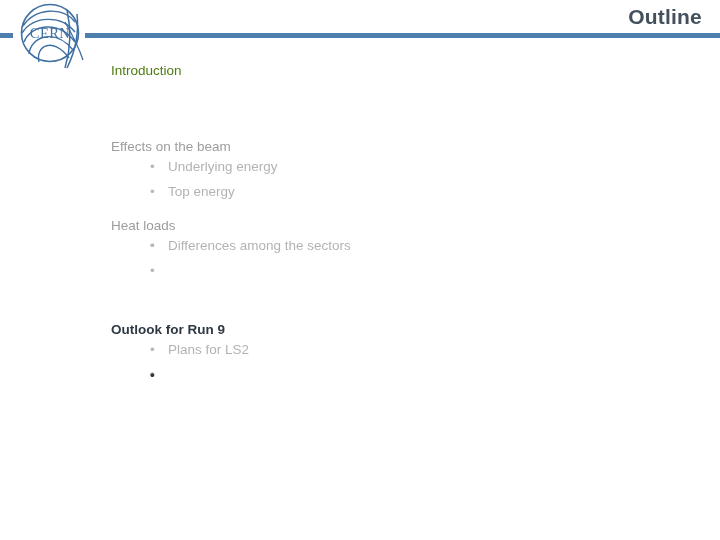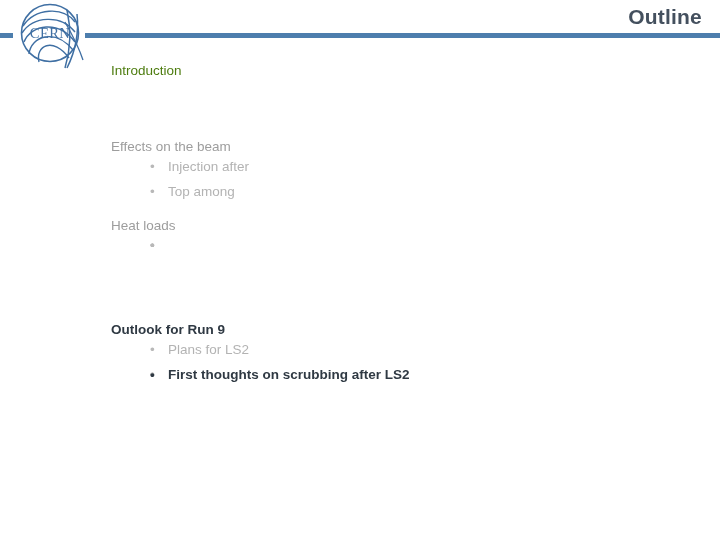--- a/index.html
+++ b/index.html
@@ -168,37 +168,38 @@
 
     <div class="block" id="block-introduction">
       <div class="heading dim-1">Introduction</div>
     </div>
 
     <div class="block" id="block-effects">
       <div class="heading dim-2">Effects on the beam</div>
       <ul class="bullets">
         <li>
           <span class="dot">•</span>
-          <span>Injection after</span>
-        </li>
-        <li>
-          <span class="dot">•</span>
-          <span>Top among</span>
+          <span>Underlying energy</span>
+        </li>
+        <li>
+          <span class="dot">•</span>
+          <span>Top energy</span>
         </li>
       </ul>
     </div>
 
     <div class="block" id="block-heat">
       <div class="heading dim-2">Heat loads</div>
       <ul class="bullets">
         <li>
           <span class="dot">•</span>
         </li>
         <li>
           <span class="dot">•</span>
+          <span>Differences among the sectors</span>
         </li>
         <li>
           <span class="dot">•</span>
         </li>
       </ul>
     </div>
 
     <div class="block" id="block-outlook">
       <div class="heading strong">Outlook for Run 9</div>
       <ul class="bullets">
@@ -207,19 +208,18 @@
           <span>Plans for LS2</span>
         </li>
         <li>
           <span class="dot">•</span>
         </li>
         <li>
           <span class="dot">•</span>
         </li>
         <li class="strong">
           <span class="dot">•</span>
-          <span>First thoughts on scrubbing after LS2</span>
         </li>
       </ul>
     </div>
 
   </div>
 </div>
 
 </body></html>

